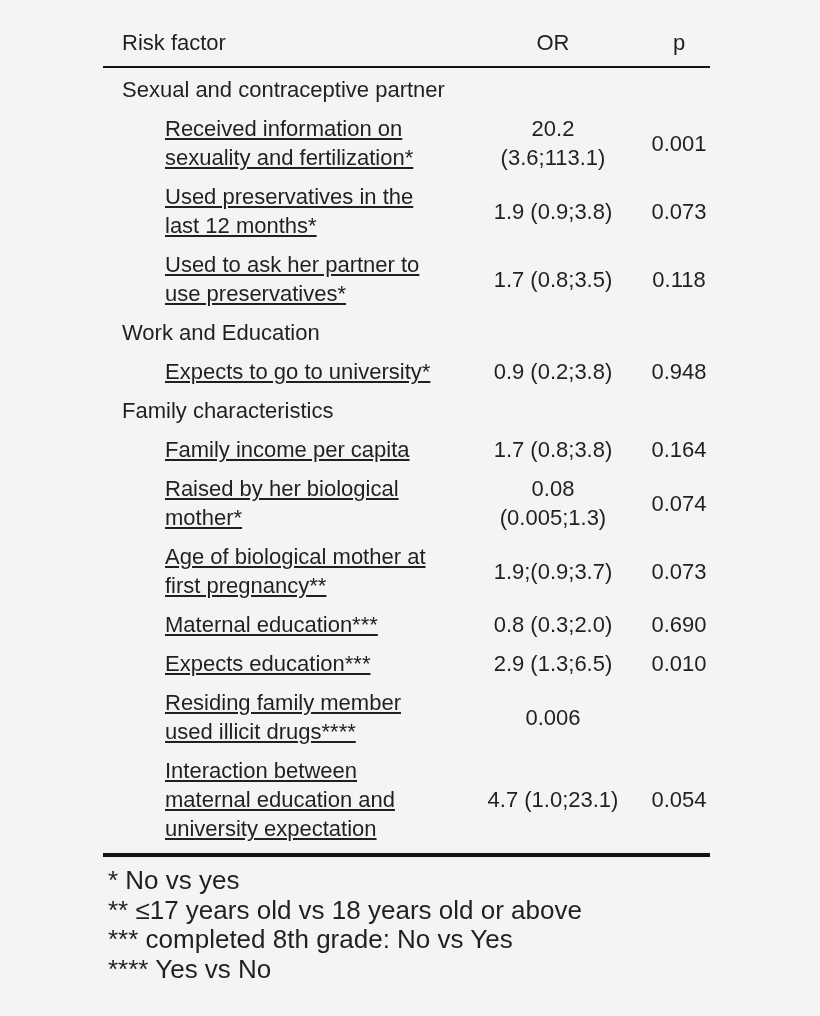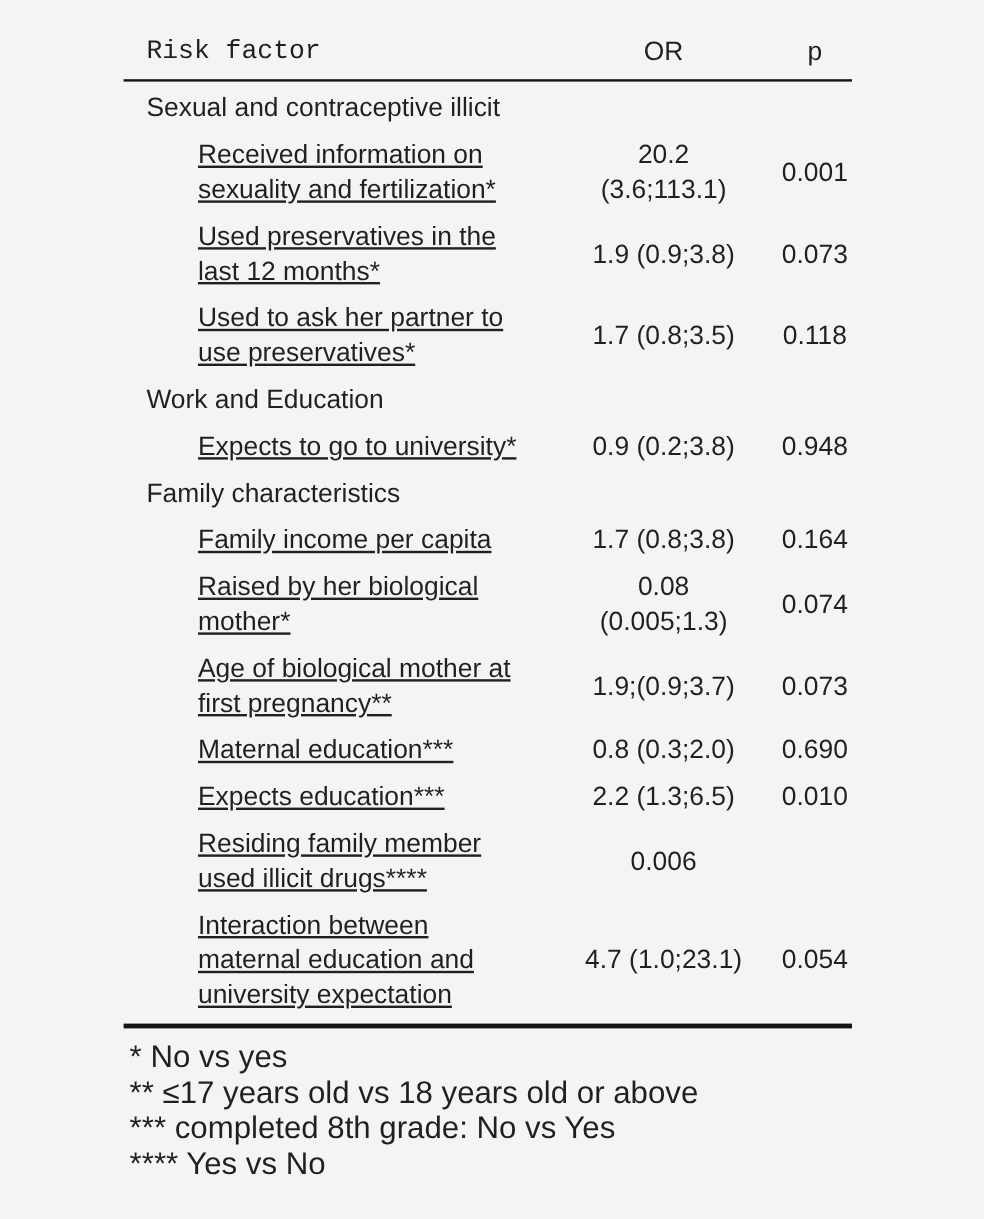--- a/index.html
+++ b/index.html
@@ -44,21 +44,20 @@
   .row-section {
     padding: 5px 0 5px 19px;
   }
   .cell-label {
     padding-left: 62px;
     white-space: pre-line;
     text-decoration: underline;
   }
   .head-label {
     padding-left: 19px;
-    font-family: Liberation Mono, monospace;
   }
   .cell-or {
     text-align: center;
     white-space: pre-line;
   }
   .cell-p {
     text-align: center;
   }
   .footnotes {
     margin-top: 9px;
@@ -75,21 +74,21 @@
 
     <div class="thead">
       <div class="head-label">Risk factor</div>
       <div class="cell-or">OR</div>
       <div class="cell-p">p</div>
     </div>
 
     <div class="tbody">
 
       <div class="row-section">
-        <span>Sexual and contraceptive illicit</span>
+        <span>Sexual and contraceptive partner</span>
       </div>
 
       <div class="row-item">
         <div class="cell-label">Received information on
 sexuality and fertilization*</div>
         <div class="cell-or">20.2
 (3.6;113.1)</div>
         <div class="cell-p">0.001</div>
       </div>
 
@@ -143,21 +142,21 @@
       </div>
 
       <div class="row-item">
         <div class="cell-label">Maternal education***</div>
         <div class="cell-or">0.8 (0.3;2.0)</div>
         <div class="cell-p">0.690</div>
       </div>
 
       <div class="row-item">
         <div class="cell-label">Expects education***</div>
-        <div class="cell-or">2.2 (1.3;6.5)</div>
+        <div class="cell-or">2.9 (1.3;6.5)</div>
         <div class="cell-p">0.010</div>
       </div>
 
       <div class="row-item">
         <div class="cell-label">Residing family member
 used illicit drugs****</div>
         <div class="cell-p">0.006</div>
       </div>
 
       <div class="row-item">

